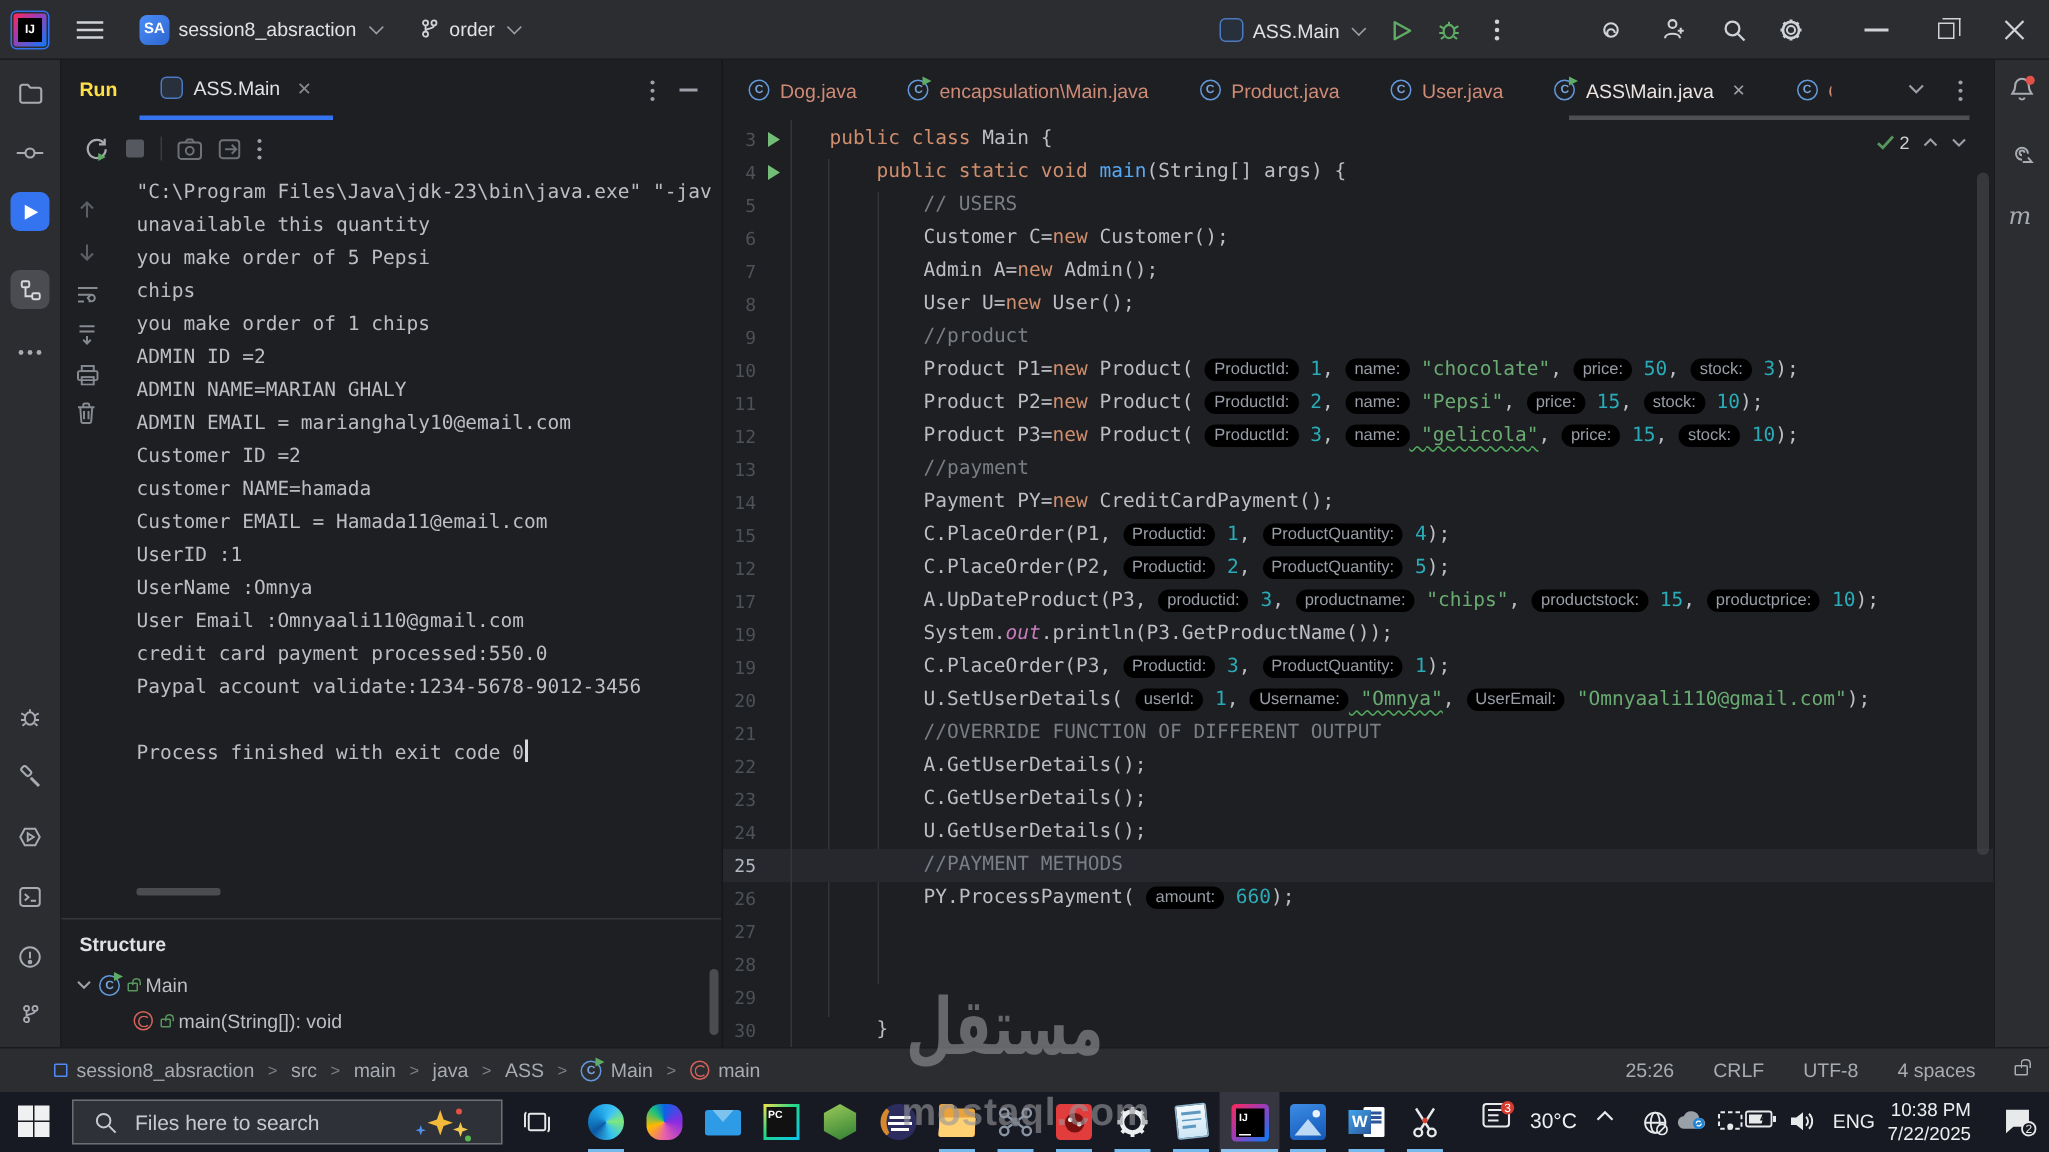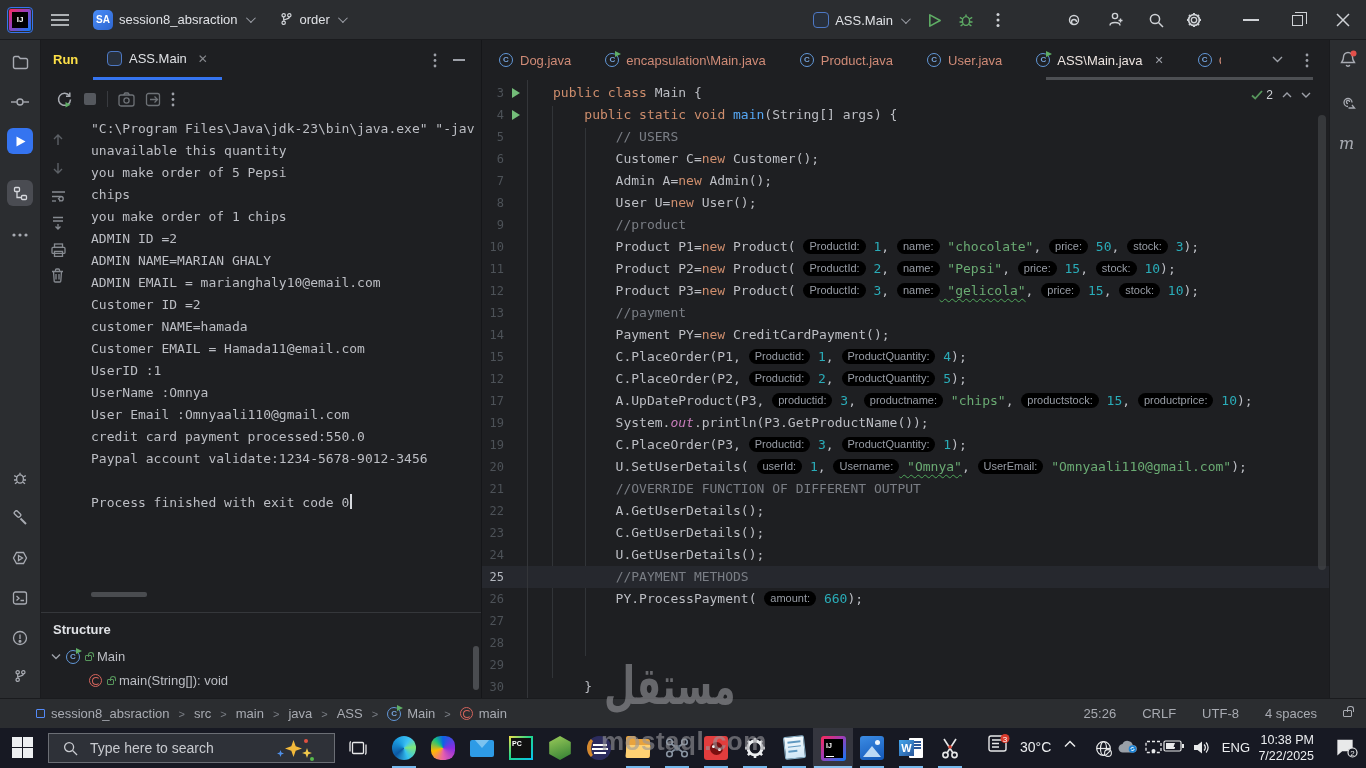--- a/index.html
+++ b/index.html
@@ -734,21 +734,21 @@
         <div></div>
         <div></div>
       </div>
     <div id="searchbox">
       <svg width="15" height="15" viewBox="0 0 16 16" style="margin-left:14px">
           <g fill="none" stroke="#c8cacf" stroke-width="1.4">
             <circle cx="6.5" cy="6.5" r="4.8"></circle>
             <line x1="10.2" y1="10.2" x2="15" y2="15"></line>
           </g>
         </svg>
-      <span class="ph">Type here to search</span>
+      <span class="ph">Files here to search</span>
       <div style="position:absolute;right:24px;top:6px">
         <div class="star4" style="width:17px;height:17px;background:#f2b93b;position:absolute;right:8px;top:0"></div>
         <div class="star4" style="width:10px;height:10px;background:#f2c94c;position:absolute;right:-2px;top:8px"></div>
         <div style="width:4px;height:4px;border-radius:50%;background:#e25141;position:absolute;right:2px;top:-1px"></div>
         <div class="star4" style="width:7px;height:7px;background:#4f8fe8;position:absolute;right:26px;top:10px"></div>
         <div style="width:4px;height:4px;border-radius:50%;background:#57b94c;position:absolute;right:-4px;top:17px"></div>
       </div>
     </div>
     <div id="taskview">
       <svg width="20" height="20" viewBox="0 0 20 20">

